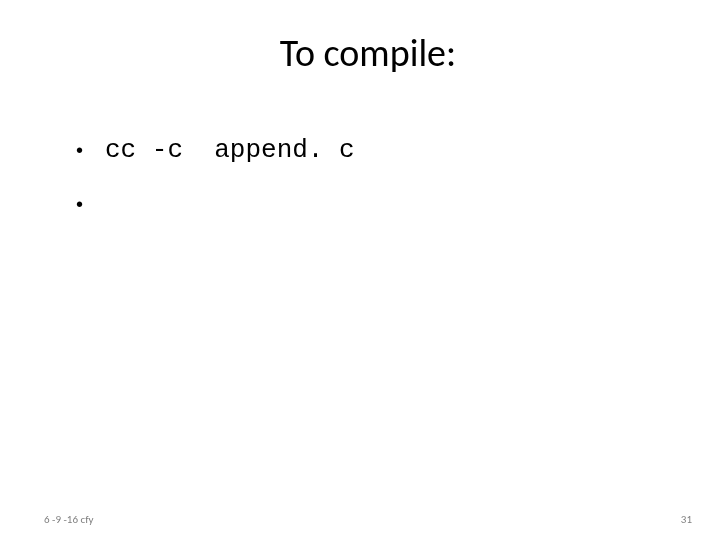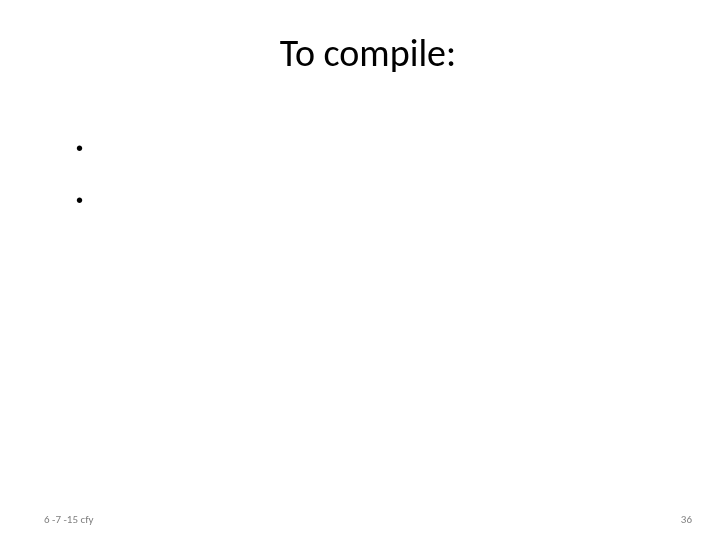--- a/index.html
+++ b/index.html
@@ -15,21 +15,22 @@
 </style>
 </head>
 <body>
 
 <div class="slide">
   <div class="title">To compile:</div>
 
   <div class="body">
     <div class="bullet">
       <span class="dot">•</span>
+      <span class="code">cc -c  append. c</span>
     </div>
     <div class="bullet">
       <span class="dot">•</span>
     </div>
   </div>
 
-  <div class="footer-left">6 -7 -15 cfy</div>
-  <div class="footer-right">36</div>
+  <div class="footer-left">6 -9 -16 cfy</div>
+  <div class="footer-right">31</div>
 </div>
 
 </body></html>

